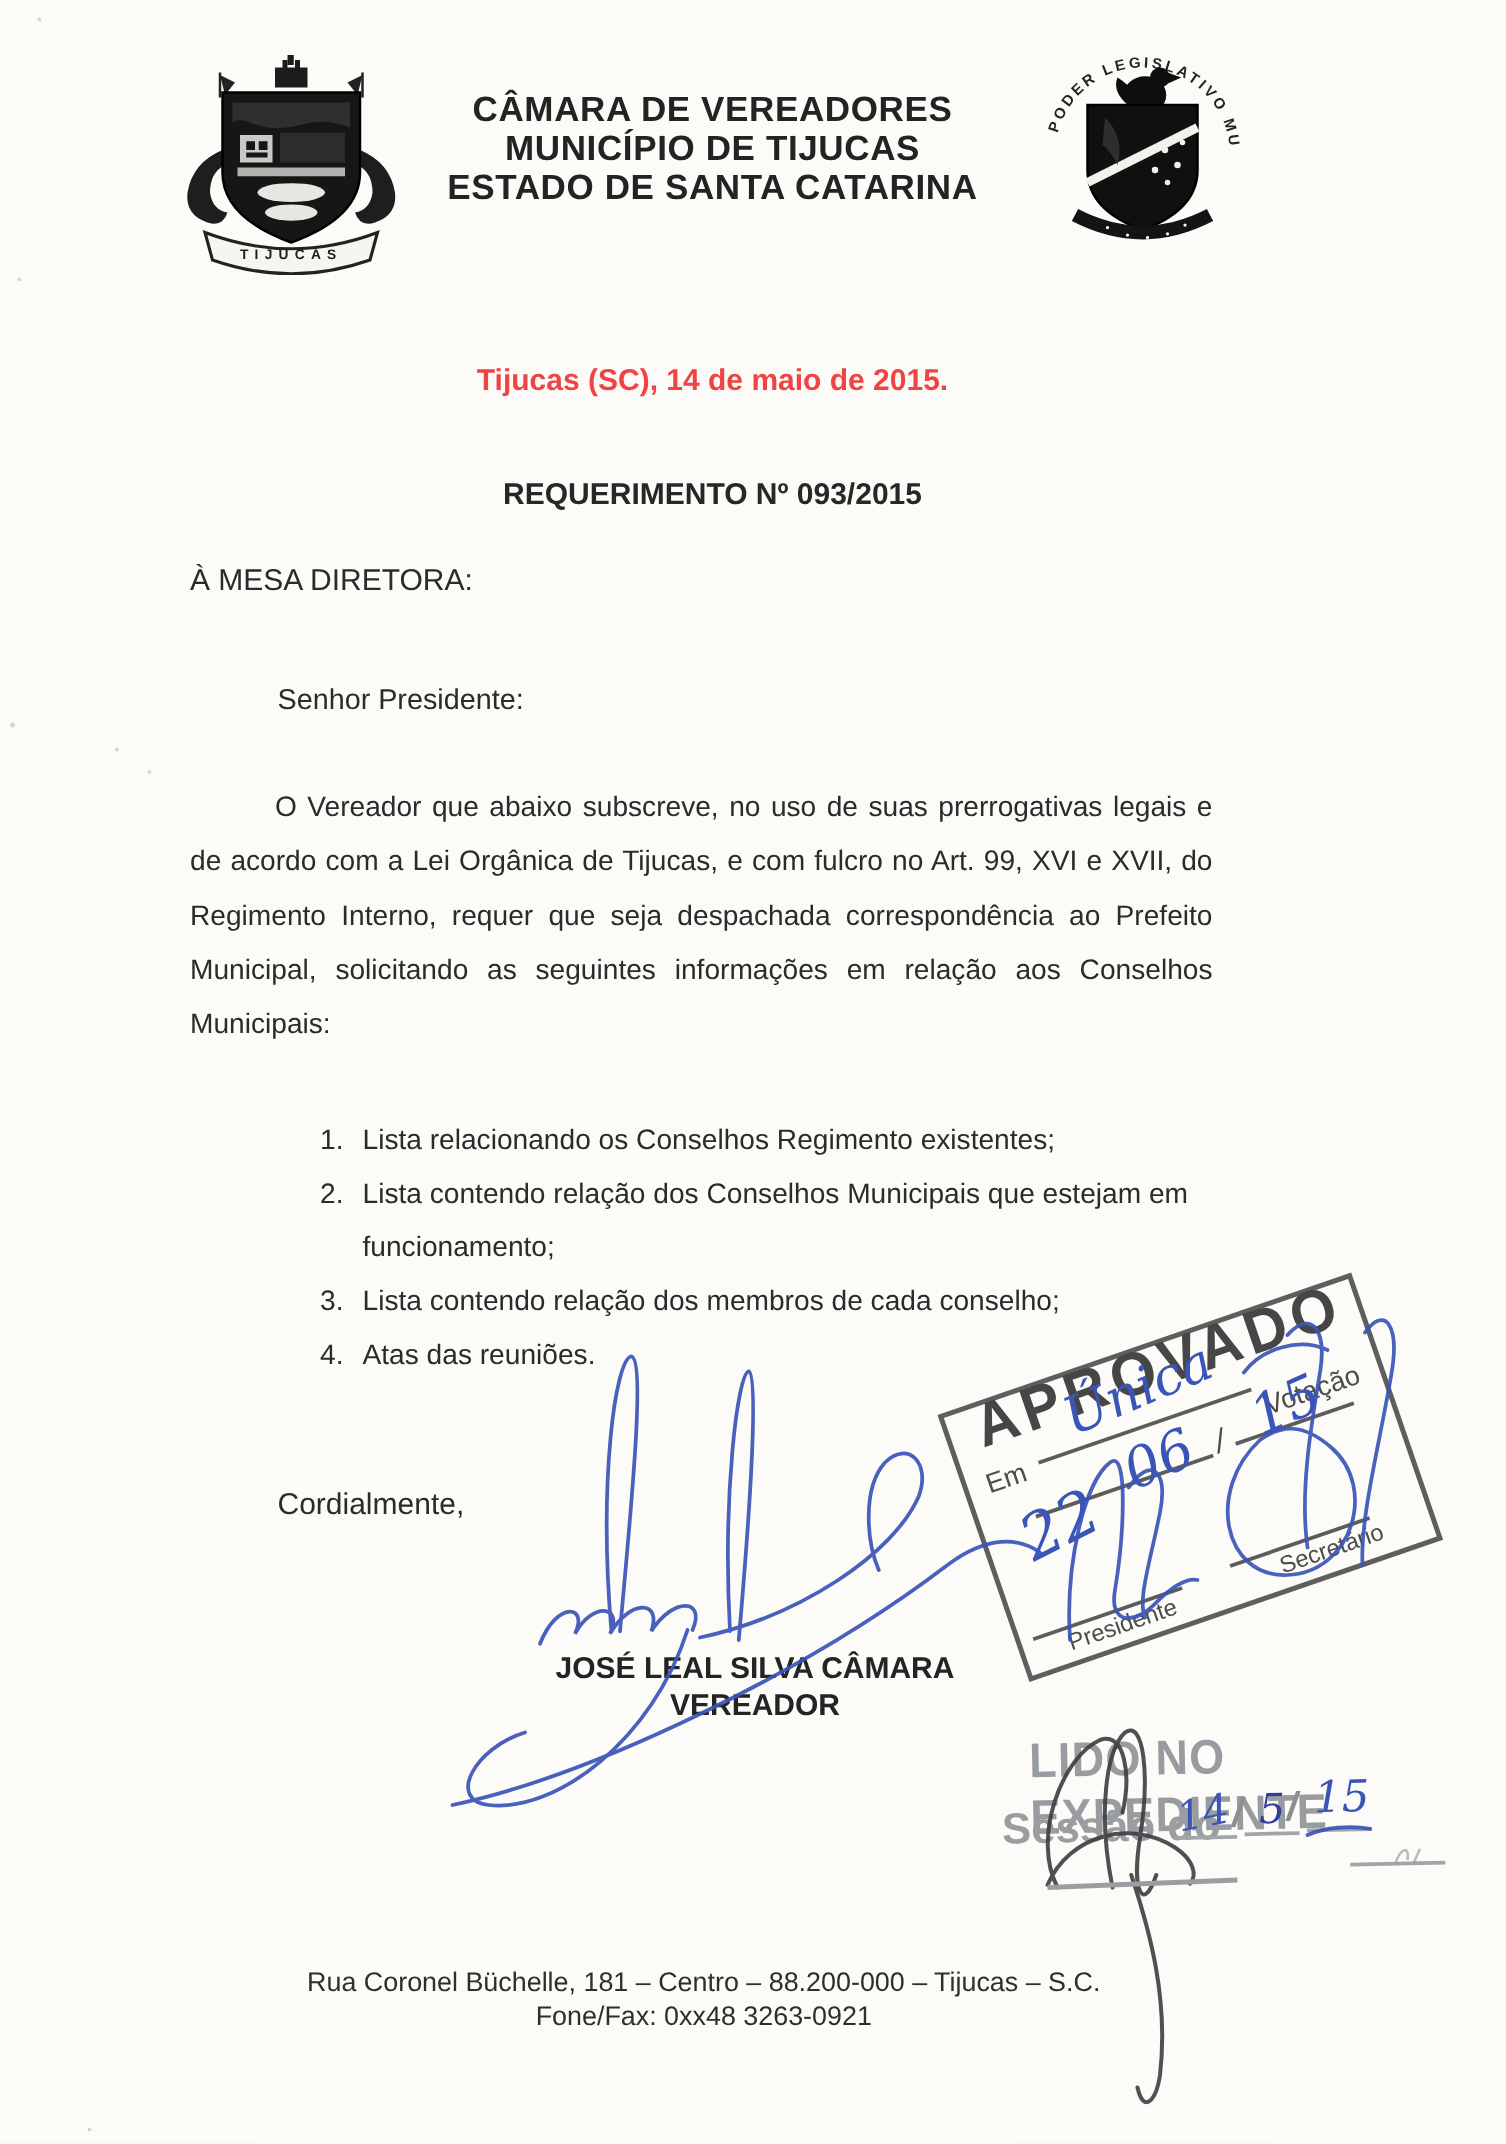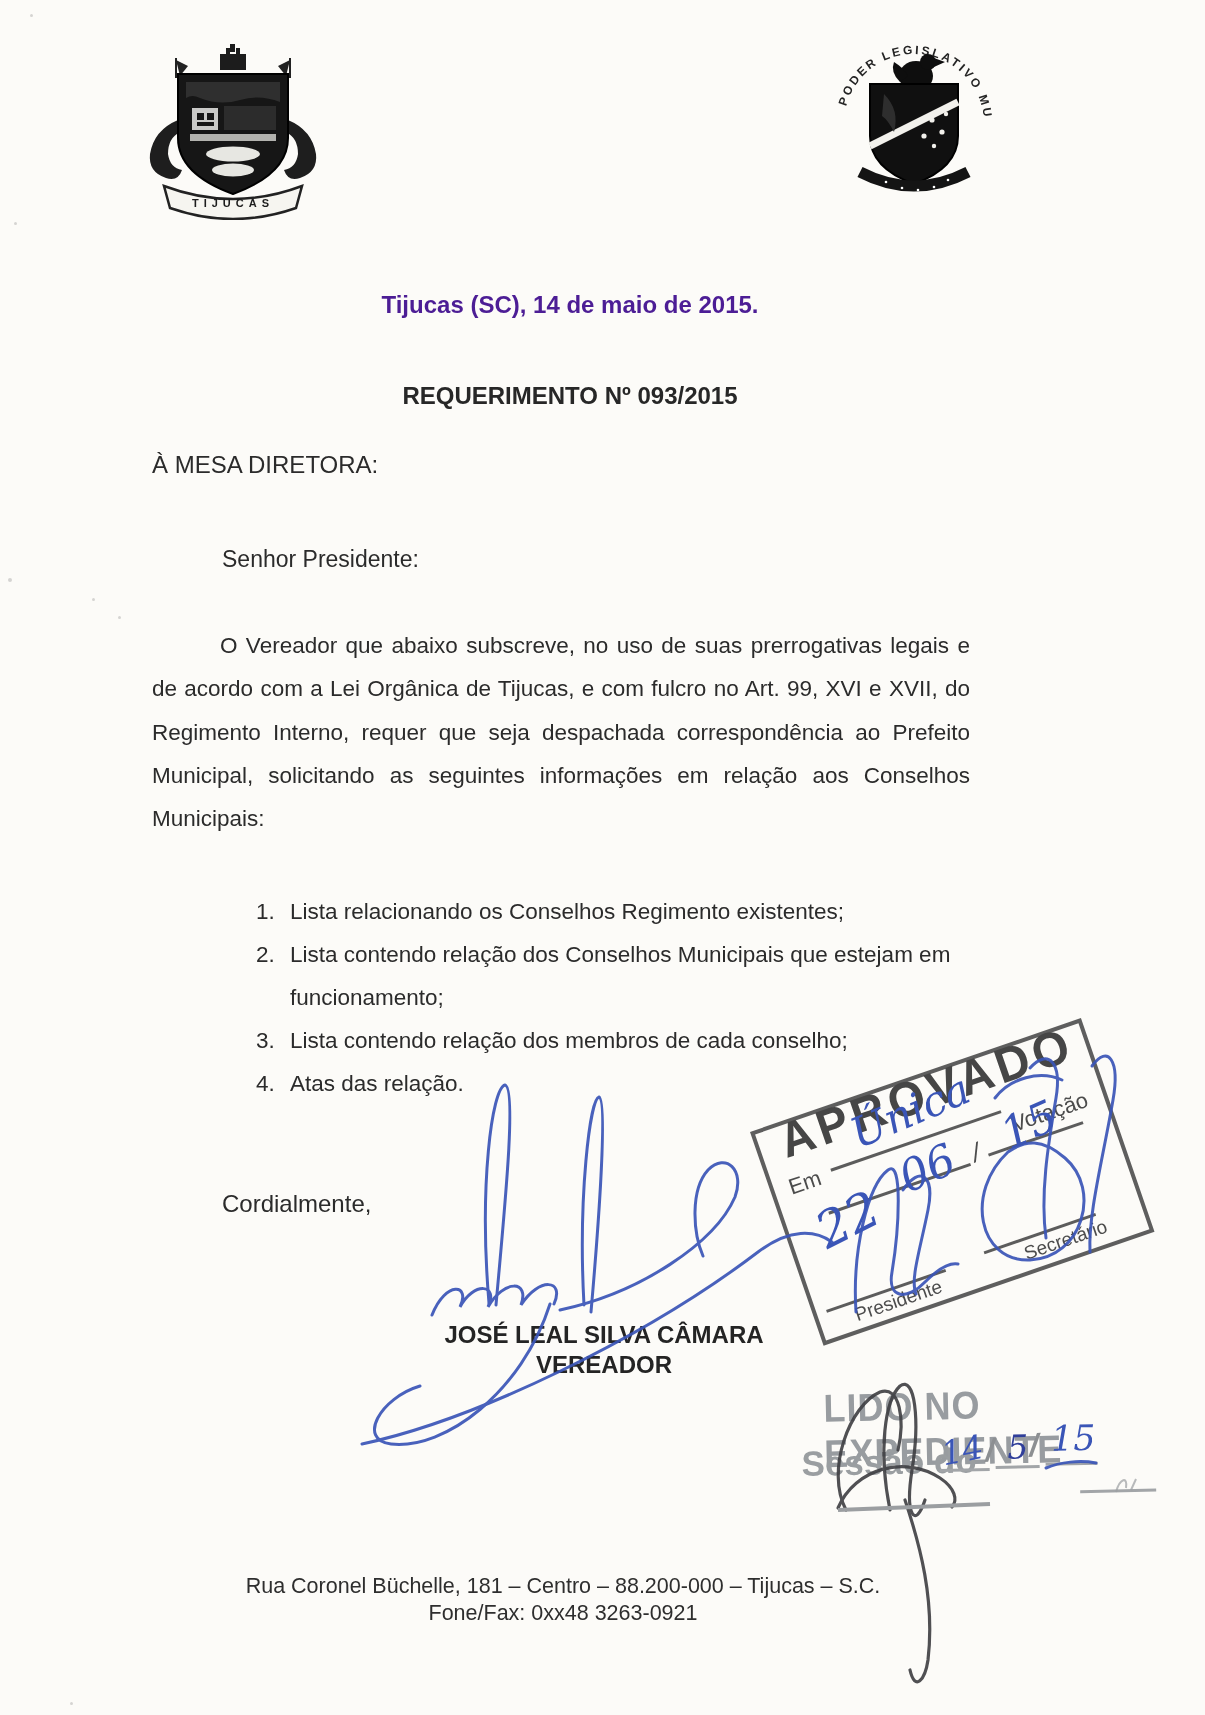--- a/index.html
+++ b/index.html
@@ -13,21 +13,21 @@
   .abs{position:absolute;}
   
   #org-title{
     left:300px;top:72px;width:540px;text-align:center;
     font-weight:bold;font-size:28px;line-height:31px;color:#232323;
     letter-spacing:.5px;
   }
   #crest{left:140px;top:42px;width:186px;height:178px;}
   #seal{left:824px;top:24px;width:180px;height:184px;}
   
-  #dateline{left:160px;top:291px;width:820px;text-align:center;font-weight:bold;font-size:24px;color:#4c1d95;}
+  #dateline{left:160px;top:291px;width:820px;text-align:center;font-weight:bold;font-size:24px;color:#ef4444;}
   #req-title{left:160px;top:382px;width:820px;text-align:center;font-weight:bold;font-size:24px;color:#272727;}
   #addressee{left:152px;top:451px;font-size:24px;text-align:center;}
   #salutation{left:222px;top:546px;font-size:23px;}
   #body-par{
     left:152px;top:624px;width:818px;
     font-size:22.5px;line-height:43.3px;text-align:justify;text-indent:68px;
   }
   #list{left:256px;top:890px;width:704px;font-size:22.5px;line-height:43px;}
   .li{display:flex;}
   .li .num{width:34px;flex:none;}
@@ -88,20 +88,25 @@
       <path d="M84,64 L136,64 L136,88 L84,88 Z" fill="#2c2c2c"></path>
       <rect x="50" y="92" width="86" height="7" fill="#d9d9d4" opacity=".8"></rect>
       <ellipse cx="93" cy="112" rx="27" ry="7.5" fill="#e7e7e2"></ellipse>
       <ellipse cx="93" cy="128" rx="21" ry="6.5" fill="#e7e7e2"></ellipse>
 
       <path d="M24,144 Q93,170 162,144 L156,166 Q93,188 30,166 Z" fill="#f6f5f0" stroke="#222" stroke-width="2.5"></path>
       <text x="93" y="165" text-anchor="middle" font-size="11" font-weight="bold" letter-spacing="5" fill="#1d1d1d">TIJUCAS</text>
     </svg>
   </div>
 
+  <div class="abs" id="org-title">
+    <div>CÂMARA DE VEREADORES</div>
+    <div>MUNICÍPIO DE TIJUCAS</div>
+    <div>ESTADO DE SANTA CATARINA</div>
+  </div>
 
   <div class="abs" id="seal">
     <svg width="180" height="184" viewBox="0 0 180 184">
       <defs>
         <path id="sealArc" d="M 20,100 A 70,70 0 1 1 160,100" fill="none"></path>
       </defs>
       <text font-size="12" font-weight="bold" letter-spacing="2.5" fill="#242424">
         <textPath href="#sealArc" startOffset="8%">PODER LEGISLATIVO MUNICIPAL</textPath>
       </text>
 
@@ -142,21 +147,21 @@
     <div class="li">
       <span class="num">2.</span>
       <span class="txt">Lista contendo relação dos Conselhos Municipais que estejam em funcionamento;</span>
     </div>
     <div class="li">
       <span class="num">3.</span>
       <span class="txt">Lista contendo relação dos membros de cada conselho;</span>
     </div>
     <div class="li">
       <span class="num">4.</span>
-      <span class="txt">Atas das relação.</span>
+      <span class="txt">Atas das reuniões.</span>
     </div>
   </div>
 
   <div class="abs" id="closing">Cordialmente,</div>
 
   <div class="abs" id="signer">
     <div>JOSÉ LEAL SILVA CÂMARA</div>
     <div>VEREADOR</div>
   </div>
 

